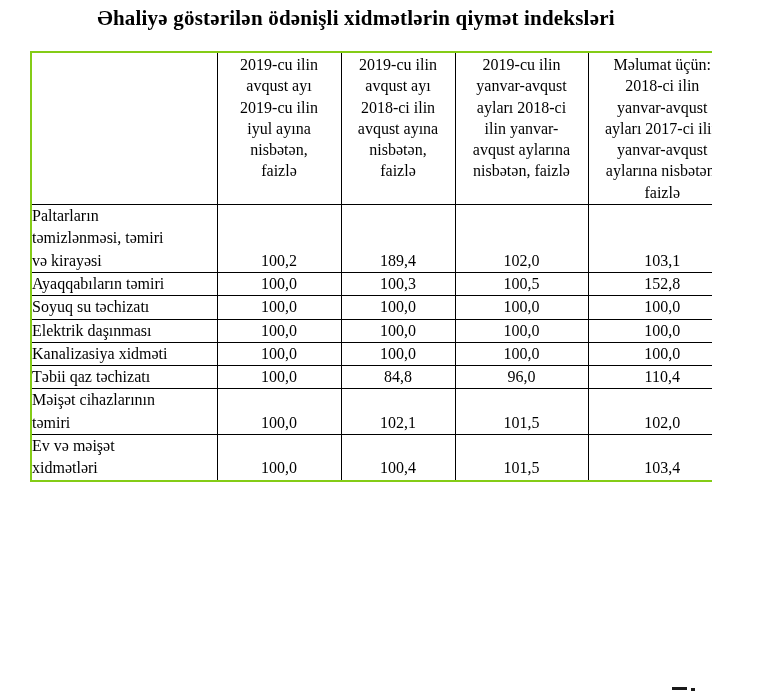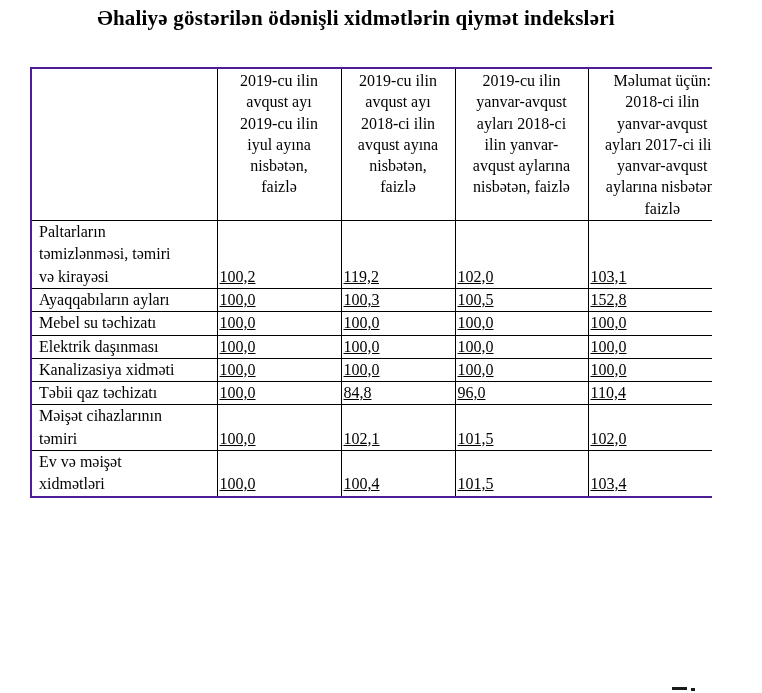--- a/index.html
+++ b/index.html
@@ -20,23 +20,23 @@
     text-align: center;
     font-size: 21px;
     font-weight: bold;
     letter-spacing: 0.2px;
     color: #000000;
   }
   table.price-table {
     border-collapse: collapse;
     table-layout: fixed;
     margin-left: 30px;
-    margin-top: 36px;
+    margin-top: 20px;
     width: 706px;
-    border: 2px solid #4c1d95;
+    border: 2px solid #84cc16;
   }
   table.price-table th,
   table.price-table td {
     border: 1px solid #000000;
     font-size: 16px;
     font-weight: normal;
     white-space: pre-line;
     overflow: hidden;
   }
   thead th {
@@ -46,25 +46,25 @@
     height: 150px;
     padding: 1px 2px;
   }
   tbody td {
     vertical-align: bottom;
     line-height: 22.3px;
     padding: 0 2px 0 2px;
   }
   tbody td.label-cell {
     text-align: left;
-    padding-left: 7px;
+    padding-left: 0;
     padding-right: 4px;
   }
   tbody td.value-cell {
-    text-decoration: underline;
+    text-align: center;
   }
   .cutoff-fragment {
     position: absolute;
     right: 14px;
     bottom: 0;
     height: 6px;
     width: 26px;
     overflow: hidden;
   }
   .cutoff-fragment .bar-a {
@@ -124,33 +124,33 @@
 aylarına nisbətən,
 faizlə</th>
       </tr>
     </thead>
     <tbody>
         <tr>
           <td class="label-cell">Paltarların
 təmizlənməsi, təmiri
 və kirayəsi</td>
           <td class="value-cell">100,2</td>
-          <td class="value-cell">119,2</td>
+          <td class="value-cell">189,4</td>
           <td class="value-cell">102,0</td>
           <td class="value-cell">103,1</td>
         </tr>
         <tr>
-          <td class="label-cell">Ayaqqabıların ayları</td>
+          <td class="label-cell">Ayaqqabıların təmiri</td>
           <td class="value-cell">100,0</td>
           <td class="value-cell">100,3</td>
           <td class="value-cell">100,5</td>
           <td class="value-cell">152,8</td>
         </tr>
         <tr>
-          <td class="label-cell">Mebel su təchizatı</td>
+          <td class="label-cell">Soyuq su təchizatı</td>
           <td class="value-cell">100,0</td>
           <td class="value-cell">100,0</td>
           <td class="value-cell">100,0</td>
           <td class="value-cell">100,0</td>
         </tr>
         <tr>
           <td class="label-cell">Elektrik daşınması</td>
           <td class="value-cell">100,0</td>
           <td class="value-cell">100,0</td>
           <td class="value-cell">100,0</td>

